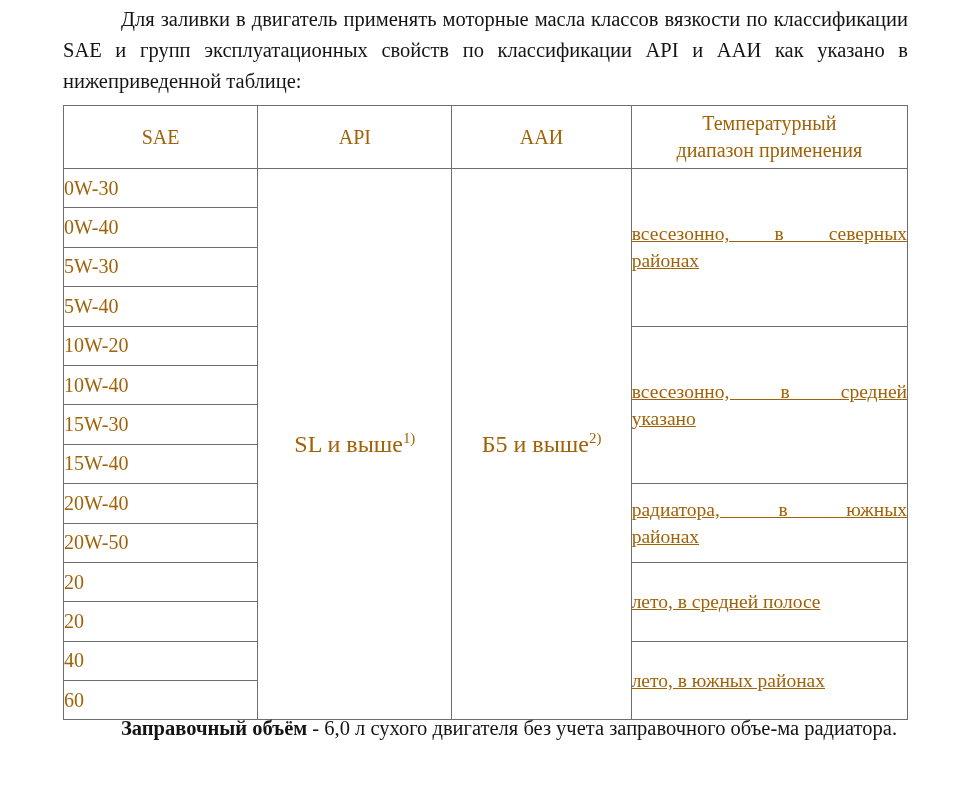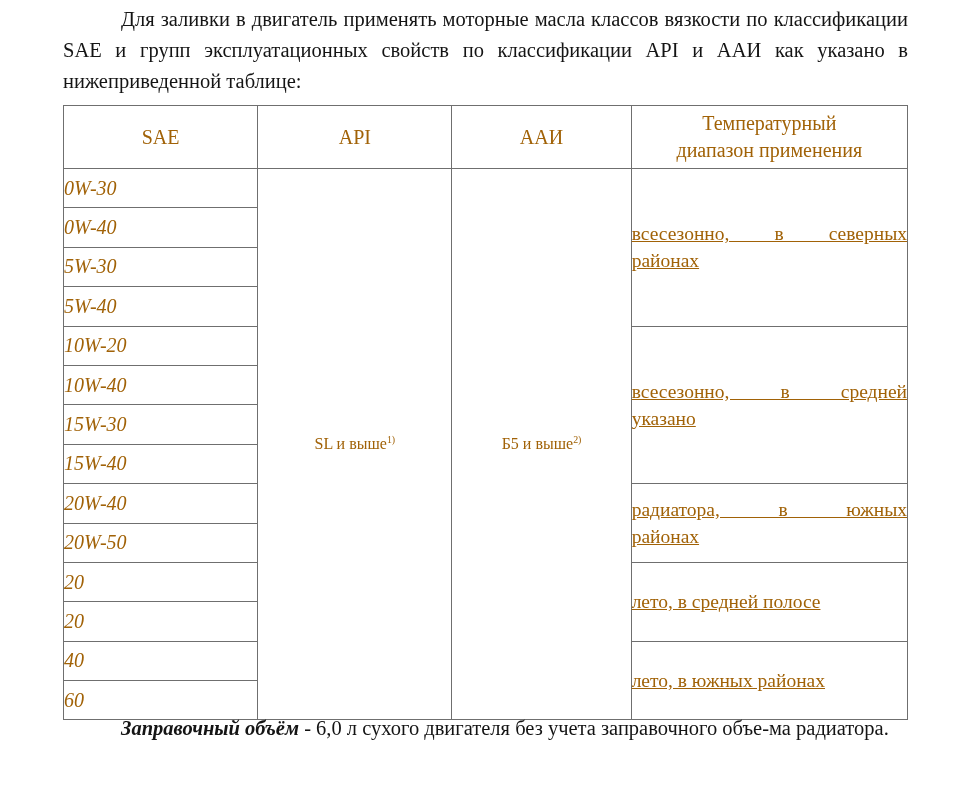--- a/index.html
+++ b/index.html
@@ -41,21 +41,20 @@
     text-align: left;
   }
   #capacity-paragraph {
     left: 63px;
     top: 713px;
     width: 845px;
     text-indent: 58px;
   }
   #capacity-paragraph b {
     font-weight: bold;
-    font-style: italic;
   }
 
   
   .oil-table {
     position: absolute;
     left: 63px;
     top: 105px;
     width: 845px;
     height: 600px;
     border-collapse: collapse;
@@ -80,25 +79,24 @@
   .col-api   { width: 194px; }
   .col-aai   { width: 179px; }
   .col-temp  { width: 276px; }
 
   .sae-cell {
     height: 38.4px;
     padding-left: 7px;
     text-align: left;
     white-space: nowrap;
     font-size: 20px;
-    font-style: italic;
   }
   .center-merge {
     text-align: center;
-    font-size: 16px;
+    font-size: 24px;
   }
   .temp-cell {
     padding: 0 9px 0 8px;
     text-align: justify;
     text-justify: inter-word;
     font-size: 19.5px;
     line-height: 27px;
   }
   .temp-cell .tline {
     display: block;

